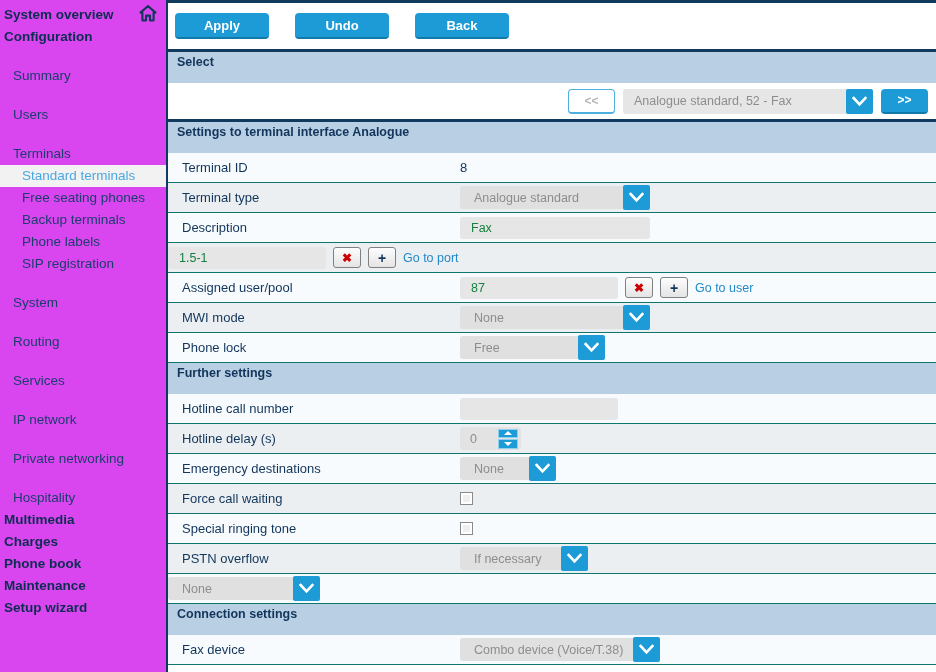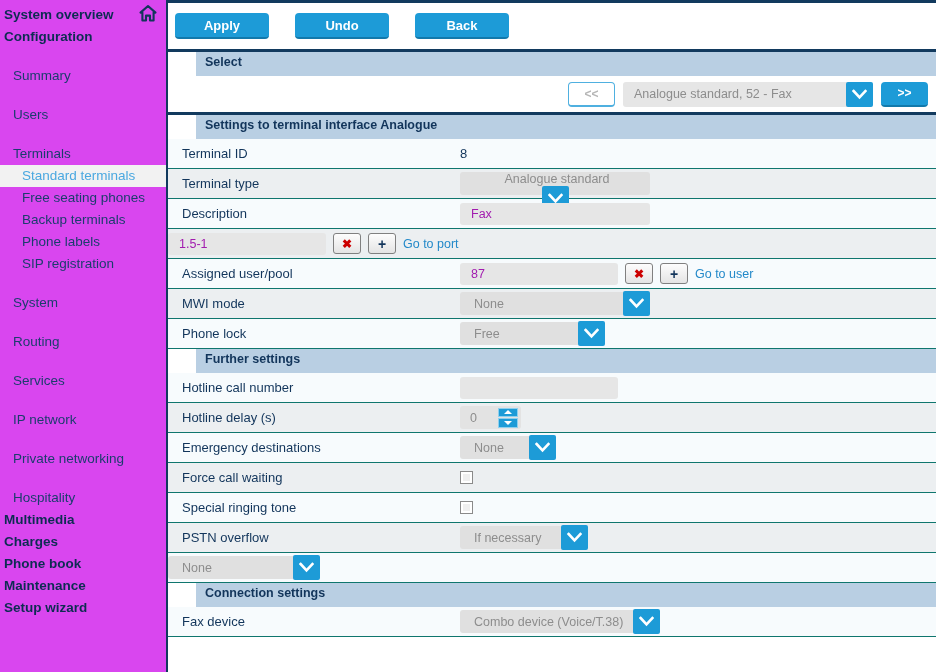--- a/index.html
+++ b/index.html
@@ -100,28 +100,27 @@
     font-weight: bold;
     font-family: "Liberation Sans", sans-serif;
     cursor: pointer;
     text-align: center;
     line-height: 24px;
     box-sizing: border-box;
   }
 
   .section-head {
     background: #b9cfe3;
-    height: 24px;
+    height: 31px;
     line-height: 21px;
     font-weight: bold;
     font-size: 12.5px;
     color: #12355b;
     padding-left: 9px;
     box-sizing: border-box;
-    margin-left: 28px;
   }
 
   .select-row {
     height: 36px;
     background: #ffffff;
     display: flex;
     align-items: center;
     justify-content: flex-end;
     padding-right: 8px;
     box-sizing: border-box;
@@ -209,21 +208,21 @@
   }
   .plain-val {
     font-size: 13px;
     color: #12355b;
   }
 
   .textbox {
     height: 22px;
     background: #e6e6e6;
     border-radius: 3px;
-    color: #a21caf;
+    color: #15803d;
     font-size: 12.5px;
     line-height: 22px;
     padding-left: 11px;
     box-sizing: border-box;
     white-space: nowrap;
     overflow: hidden;
   }
   .combo {
     height: 23px;
     background: #e0e0e0;
@@ -395,21 +394,21 @@
         <div class="section-head">Settings to terminal interface Analogue</div>
         <div class="row odd">
           <div class="label">Terminal ID</div>
           <div class="field">
             <span class="plain-val">8</span>
           </div>
         </div>
         <div class="row even">
           <div class="label">Terminal type</div>
           <div class="field">
-            <div class="combo" style="width: 190px; flex-direction: column;">
+            <div class="combo" style="width: 190px;">
               <span class="val">Analogue standard</span>
               <span class="ddarrow">
                 <svg width="15" height="11" viewBox="0 0 15 11">
                   <path d="M1.6 2 L7.5 8.4 L13.4 2" fill="none" stroke="#fff" stroke-width="2.6" stroke-linecap="square"></path>
                 </svg>
               </span>
             </div>
           </div>
         </div>
         <div class="row odd">

